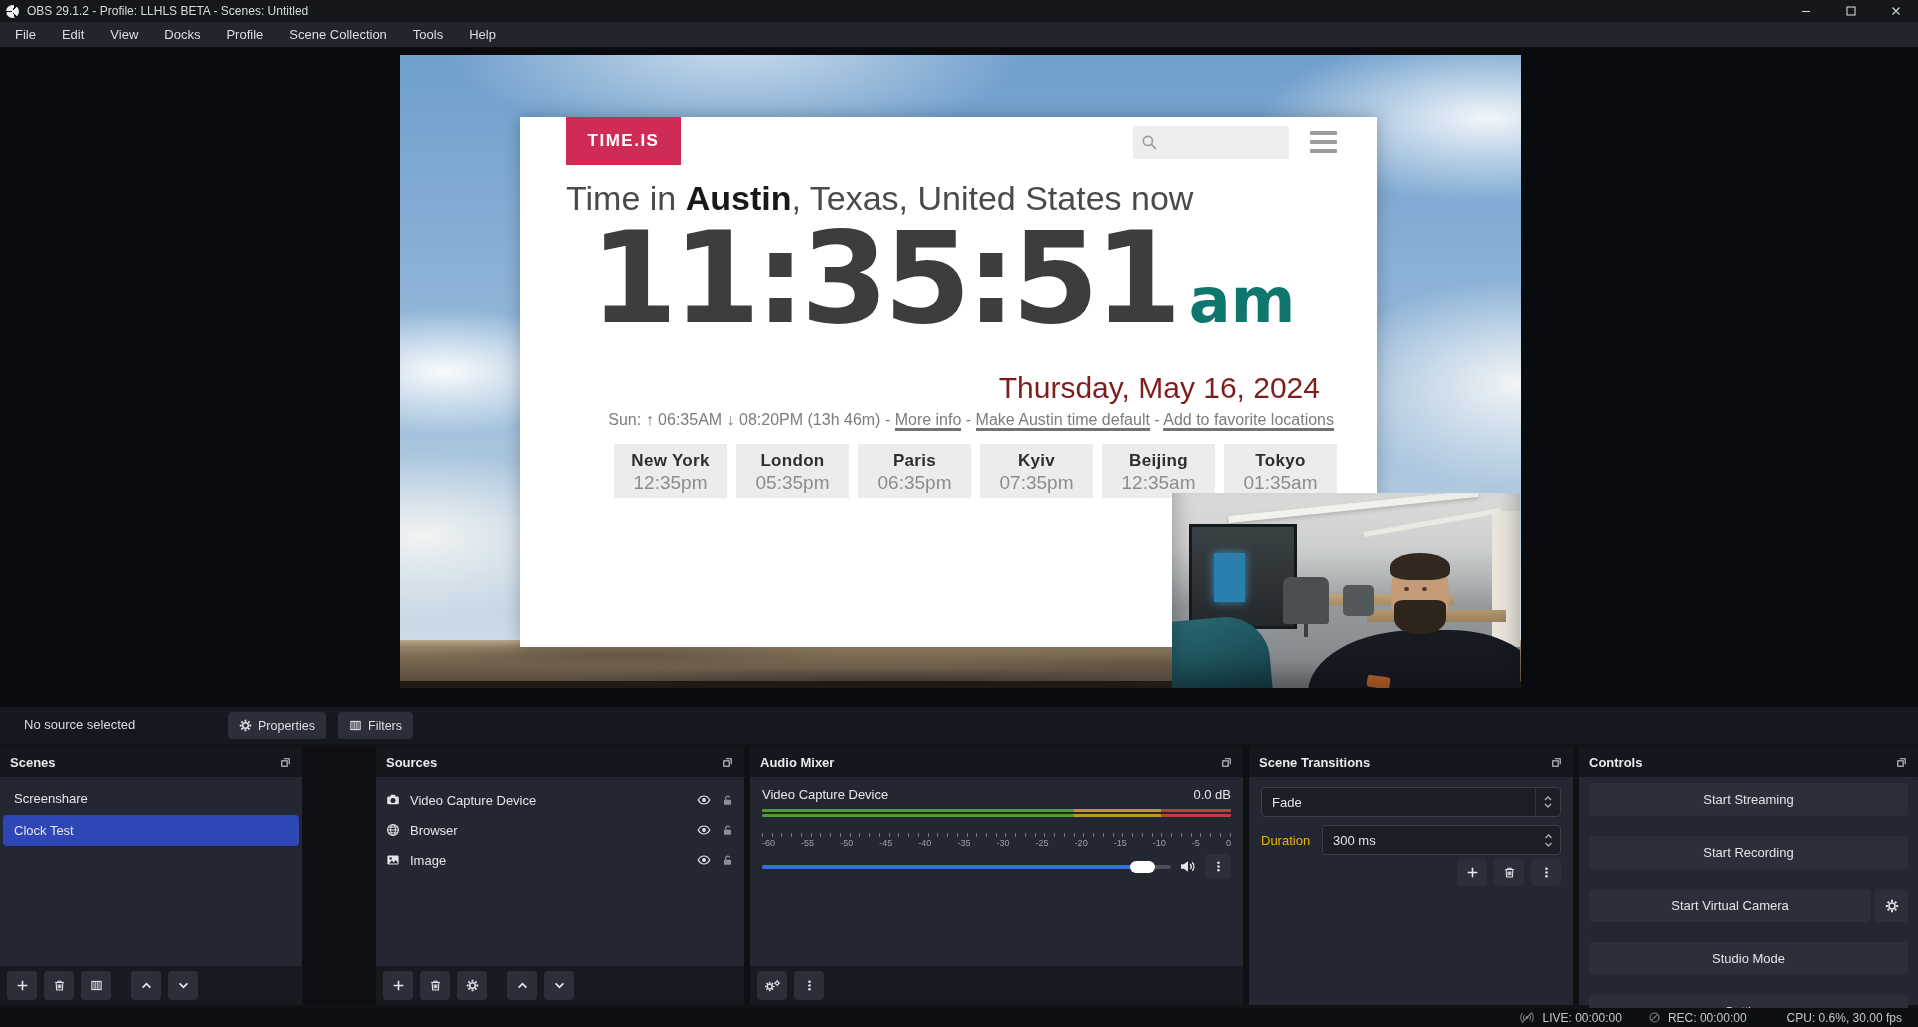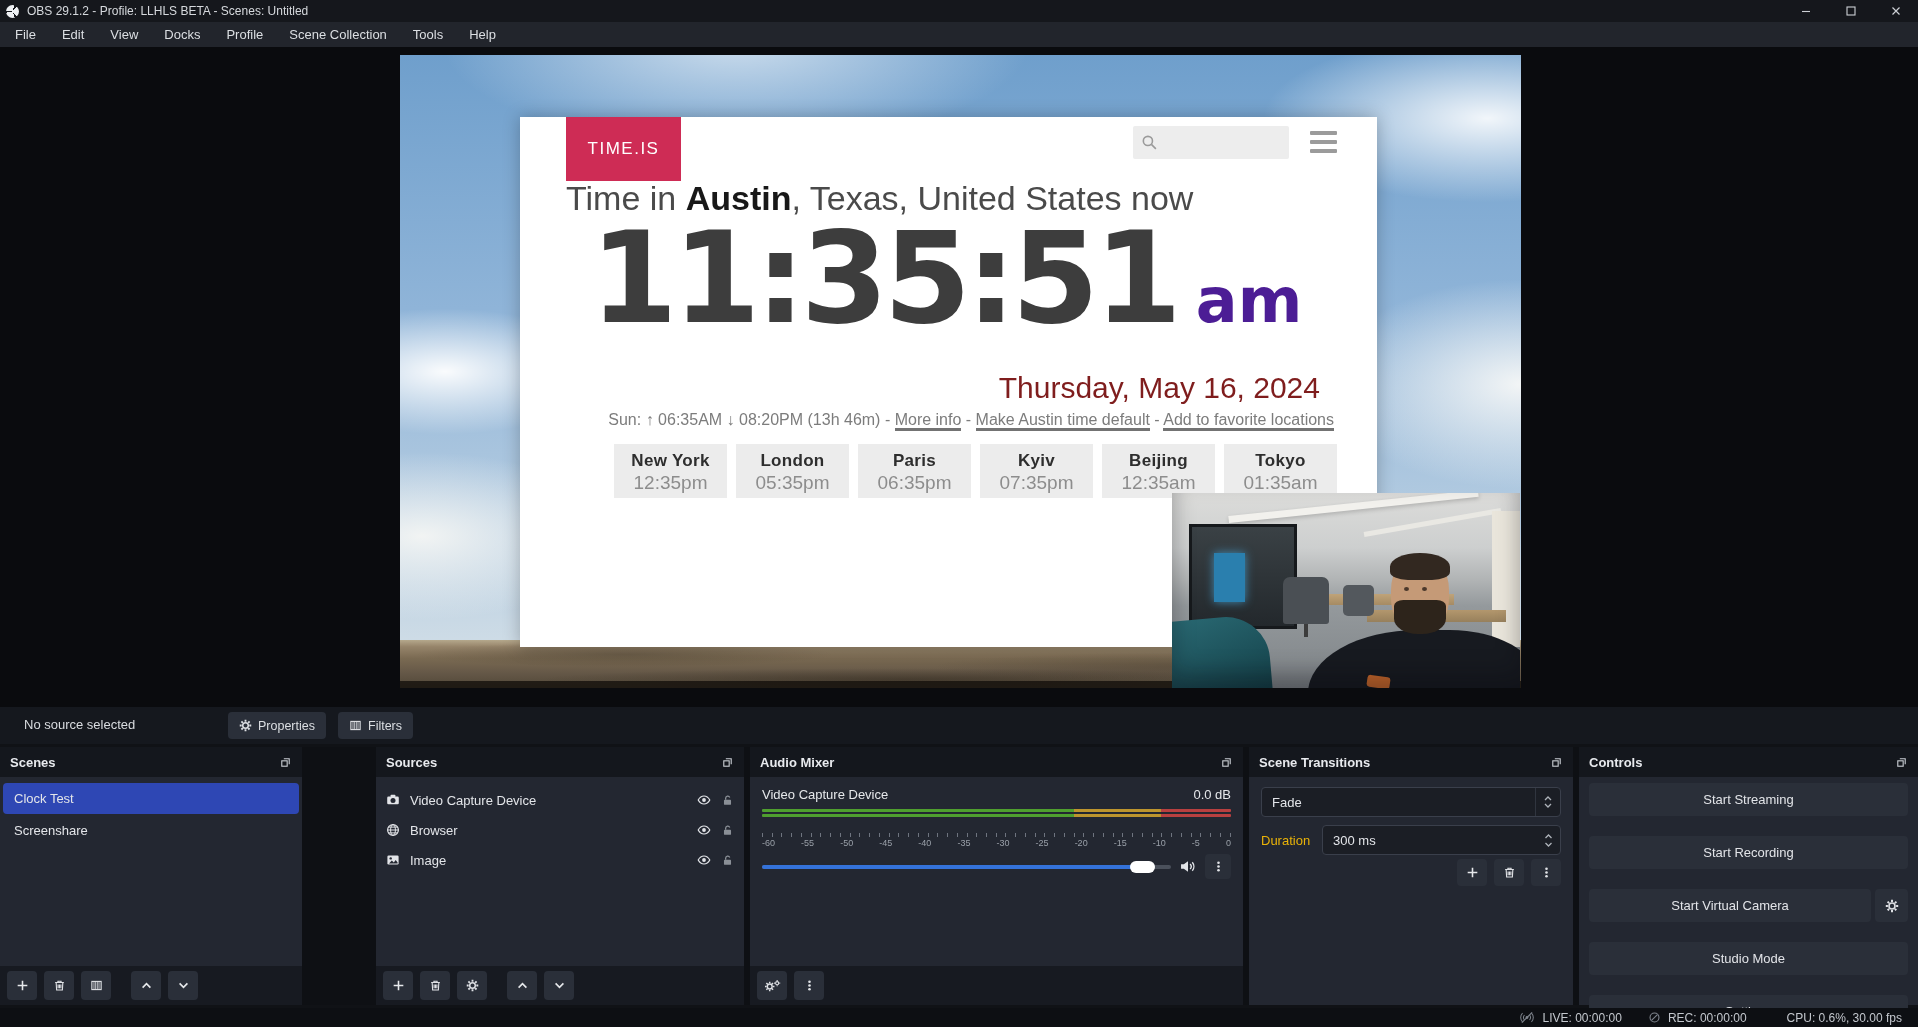--- a/index.html
+++ b/index.html
@@ -33,29 +33,29 @@
   .desert{position:absolute;left:0;right:0;top:585px;height:48px;
     background:linear-gradient(180deg,#b5a88c 0%,#96846a 14%,#7a6a52 38%,#645747 70%,#514737 100%)}
   .desert::before{content:"";position:absolute;inset:0;background:
       radial-gradient(ellipse 300px 18px at 20% 30%, rgba(60,50,38,.35), transparent 70%),
       radial-gradient(ellipse 360px 20px at 70% 55%, rgba(60,50,38,.30), transparent 70%),
       radial-gradient(ellipse 520px 16px at 45% 82%, rgba(35,28,20,.40), transparent 70%)}
   .desert::after{content:"";position:absolute;left:0;right:0;bottom:0;height:7px;background:rgba(18,14,10,.78)}
 
   
   .card{position:absolute;left:120px;top:62px;width:857px;height:530px;background:#fff;box-shadow:0 0 16px rgba(0,0,0,.25)}
-  .ti-logo{position:absolute;left:46px;top:0;width:115px;height:64px;background:#ce2c55;color:#fff;display:flex;align-items:center;justify-content:center;font-weight:normal;font-size:17px;letter-spacing:1.5px}
+  .ti-logo{position:absolute;left:46px;top:0;width:115px;height:48px;background:#ce2c55;color:#fff;display:flex;align-items:center;justify-content:center;font-weight:bold;font-size:17px;letter-spacing:1.5px}
   .ti-search{position:absolute;left:613px;top:9px;width:156px;height:33px;background:#ededed;border-radius:2px;display:flex;align-items:center;padding-left:8px;box-sizing:border-box}
   .ti-burger{position:absolute;left:790px;top:14px;width:27px;display:flex;flex-direction:column;gap:5px}
   .ti-burger i{height:4px;background:#9b9b9b;border-radius:1px}
   .ti-h1{position:absolute;left:46px;top:62px;font-size:34px;color:#4a4a4a;white-space:nowrap}
   .ti-h1 b{color:#181818}
   .ti-clock{position:absolute;left:70px;top:94px;display:flex;align-items:baseline}
   .ti-time{font-family:"DejaVu Sans",sans-serif;font-weight:bold;font-size:126px;line-height:1.08;color:#3d3d3d;letter-spacing:-5px}
-  .ti-ampm{font-family:"DejaVu Sans",sans-serif;font-weight:bold;font-size:62px;color:#4c1d95;margin-left:19px}
+  .ti-ampm{font-family:"DejaVu Sans",sans-serif;font-weight:bold;font-size:62px;color:#0f766e;margin-left:12px}
   .ti-date{position:absolute;right:57px;top:254px;font-size:30px;color:#7f1d1d}
   .ti-sun{position:absolute;right:43px;top:294px;font-size:16px;color:#7c7c7c;white-space:pre}
   .ti-sun .lnk{border-bottom:3px solid #737373}
   .ti-cities{position:absolute;right:40px;top:327px;display:flex;gap:9px}
   .ti-city{width:113px;height:54px;background:#ececec;text-align:center;padding-top:7px;box-sizing:border-box}
   .ti-city .cn{font-weight:bold;font-size:17px;color:#2e2e2e;letter-spacing:.3px}
   .ti-city .ct{font-size:19px;color:#8d8d8d;margin-top:1px}
 
   
   .webcam{position:absolute;left:772px;top:438px;width:348px;height:195px;overflow:hidden;
@@ -292,22 +292,22 @@
     <div class="p-head">
       <span class="p-title">Scenes</span>
       <button class="popout">
           <svg viewBox="0 0 14 14" width="13" height="13" fill="none" stroke="#c9cdd3" stroke-width="1.2">
             <path d="M5.2 3h5.8v5.8"></path>
             <rect x="3" y="5.2" width="5.8" height="5.8"></rect>
           </svg>
         </button>
     </div>
     <div class="p-body scene-list">
+      <div class="scene-row">Screenshare</div>
       <div class="scene-row sel">Clock Test</div>
-      <div class="scene-row">Screenshare</div>
     </div>
     <div class="p-foot">
       <button class="tool-btn">
           <svg viewBox="0 0 14 14" width="13" height="13" stroke="#e6e8eb" stroke-width="1.7" fill="none">
             <path d="M7 1.8v10.4M1.8 7h10.4"></path>
           </svg>
         </button>
       <button class="tool-btn">
           <svg viewBox="0 0 14 14" width="13" height="13" fill="none" stroke="#dfe1e5" stroke-width="1.2">
             <path d="M2.3 3.8h9.4M5.3 3.8V2.4h3.4v1.4M3.4 3.8l.5 8h6.2l.5-8M5.5 5.8v4.2M7 5.8v4.2M8.5 5.8v4.2"></path>

